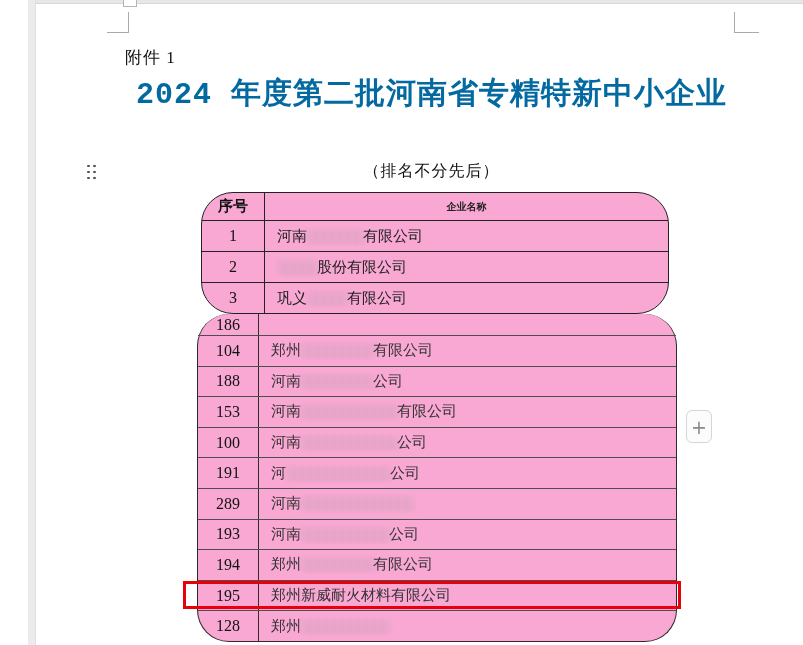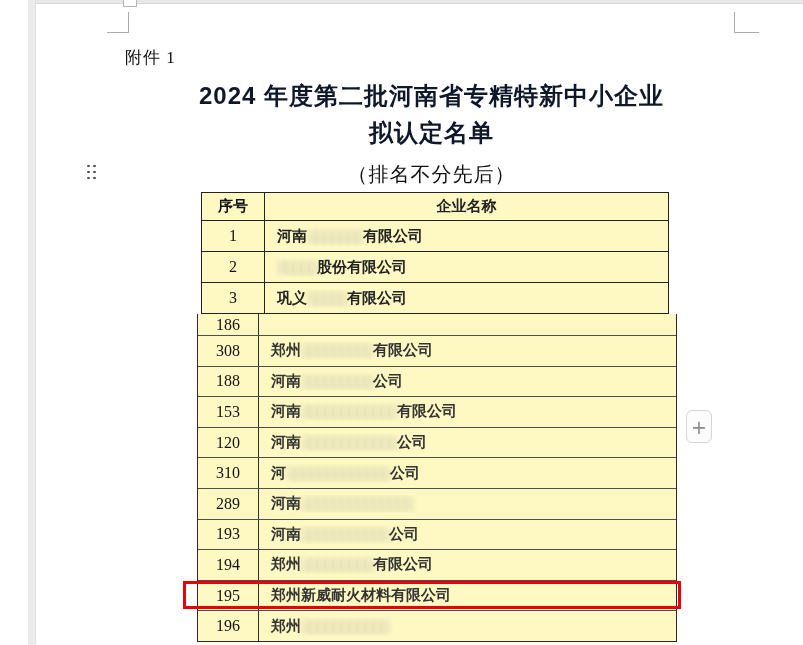--- a/index.html
+++ b/index.html
@@ -22,43 +22,43 @@
   .mark .v { position:absolute; width:1px; height:21px; background:#aaaaaa; }
   .mark .h { position:absolute; height:1px; width:22px; background:#aaaaaa; }
   .mark-tl { left:79px; top:12px; width:22px; height:21px; }
   .mark-tl .v { right:0; top:0; } .mark-tl .h { left:0; bottom:0; }
   .mark-tr { left:706px; top:12px; width:25px; height:21px; }
   .mark-tr .v { left:0; top:0; } .mark-tr .h { left:0; bottom:0; width:25px; }
 
   .attachment { position:absolute; left:97px; top:46px; font-size:17px; letter-spacing:1px; }
 
   .titles { position:absolute; left:97px; top:77px; width:613px; text-align:center;
-            font-family:Liberation Sans, sans-serif;
-            font-weight:bold; font-size:24px; line-height:37px; letter-spacing:1px; color:#0f172a; }
+            font-family:Liberation Mono, monospace;
+            font-weight:bold; font-size:30px; line-height:37px; letter-spacing:1px; color:#0369a1; }
   .subtitle { position:absolute; left:97px; top:161px; width:613px; text-align:center;
-              font-size:20px; letter-spacing:1px; }
+              font-size:16px; letter-spacing:1px; }
 
   
   .drag-handle { position:absolute; left:57px; top:163px; width:13px; height:18px;
                  display:grid; grid-template-columns:repeat(2,1fr); grid-template-rows:repeat(3,1fr);
                  justify-items:center; align-items:center; cursor:grab; }
   .drag-handle i { width:2.6px; height:2.6px; background:#4f4f4f; border-radius:50%; }
 
   
-  .tbl { position:absolute; background:#fef9c3; }
+  .tbl { position:absolute; background:#f9a8d4;border-radius:32px; }
   .tbl-top { left:173px; top:192px; width:468px; border:1.6px solid #222; }
   .row { display:flex; align-items:center; }
   .row .no { flex:0 0 63px; text-align:center; border-right:1.5px solid #222;
              align-self:stretch; display:flex; align-items:center; justify-content:center;
              font-size:16px; }
-  .row .name { flex:1; padding-left:12px; font-size:15px; white-space:nowrap; overflow:hidden; color:#222;font-weight:bold; }
+  .row .name { flex:1; padding-left:12px; font-size:15px; white-space:nowrap; overflow:hidden; color:#222; }
   .tbl-top .row { height:31px; border-top:1.5px solid #222; }
   .tbl-top .hdr { height:27px; border-top:none; font-weight:bold; }
   .tbl-top .hdr .no  { font-size:15px; font-weight:bold; }
-  .tbl-top .hdr .name{ padding-left:0; text-align:center; font-size:15px; font-weight:bold; }
+  .tbl-top .hdr .name{ padding-left:0; text-align:center; font-size:10px; font-weight:bold; }
 
   .tbl-bottom { left:169px; top:314px; width:480px;
                 border-left:1.6px solid #2a2a2a; border-right:1.6px solid #2a2a2a;
                 border-bottom:1.6px solid #2a2a2a; }
   .tbl-bottom .row { height:30.6px; border-top:1.5px solid #4e4e4e; }
   .tbl-bottom .row.first { height:21px; border-top:none; }
   .tbl-bottom .row .no { flex-basis:61px; border-right:1.5px solid #2f2f2f; }
   .tbl-bottom .row .name { color:#333; }
 
   .redacted { font-family:"DejaVu Sans",sans-serif; color:#979797; opacity:.75;
@@ -88,21 +88,20 @@
     </div>
   <div class="mark mark-tr">
       <i class="v"></i>
       <i class="h"></i>
     </div>
 
   <div class="attachment">附件 1</div>
 
   <div class="titles">
     <div>2024 年度第二批河南省专精特新中小企业</div>
-    <div>拟认定名单</div>
   </div>
 
   <div class="subtitle">（排名不分先后）</div>
 
   <div class="drag-handle">
     <i></i>
       <i></i>
       <i></i>
       <i></i>
       <i></i>
@@ -138,49 +137,49 @@
 </div>
   </div>
 
   <div class="tbl tbl-bottom">
     <div id="bottom-rows">
   <div class="row first">
     <div class="no">186</div>
   </div>
 
   <div class="row">
-    <div class="no">308</div>
+    <div class="no">104</div>
     <div class="name">
       <span class="pre">郑州</span><span class="redacted">░░░░░░░░░</span><span class="suf">有限公司</span>
     </div>
   </div>
 
   <div class="row">
     <div class="no">188</div>
     <div class="name">
       <span class="pre">河南</span><span class="redacted">░░░░░░░░░</span><span class="suf">公司</span>
     </div>
   </div>
 
   <div class="row">
     <div class="no">153</div>
     <div class="name">
       <span class="pre">河南</span><span class="redacted">░░░░░░░░░░░░</span><span class="suf">有限公司</span>
     </div>
   </div>
 
   <div class="row">
-    <div class="no">120</div>
+    <div class="no">100</div>
     <div class="name">
       <span class="pre">河南</span><span class="redacted">░░░░░░░░░░░░</span><span class="suf">公司</span>
     </div>
   </div>
 
   <div class="row">
-    <div class="no">310</div>
+    <div class="no">191</div>
     <div class="name">
       <span class="pre">河</span><span class="redacted">░░░░░░░░░░░░░</span><span class="suf">公司</span>
     </div>
   </div>
 
   <div class="row">
     <div class="no">289</div>
     <div class="name">
       <span class="pre">河南</span><span class="redacted">░░░░░░░░░░░░░░</span><span class="suf"></span>
     </div>
@@ -201,21 +200,21 @@
   </div>
 
   <div class="row">
     <div class="no">195</div>
     <div class="name">
       <span class="pre">郑州新威耐火材料有限公司</span><span class="suf"></span>
     </div>
   </div>
 
   <div class="row">
-    <div class="no">196</div>
+    <div class="no">128</div>
     <div class="name">
       <span class="pre">郑州</span><span class="redacted">░░░░░░░░░░░</span><span class="suf"></span>
     </div>
   </div>
 </div>
   </div>
 
   <div class="highlight-box"></div>
 
   <div class="plus-btn">+</div>

